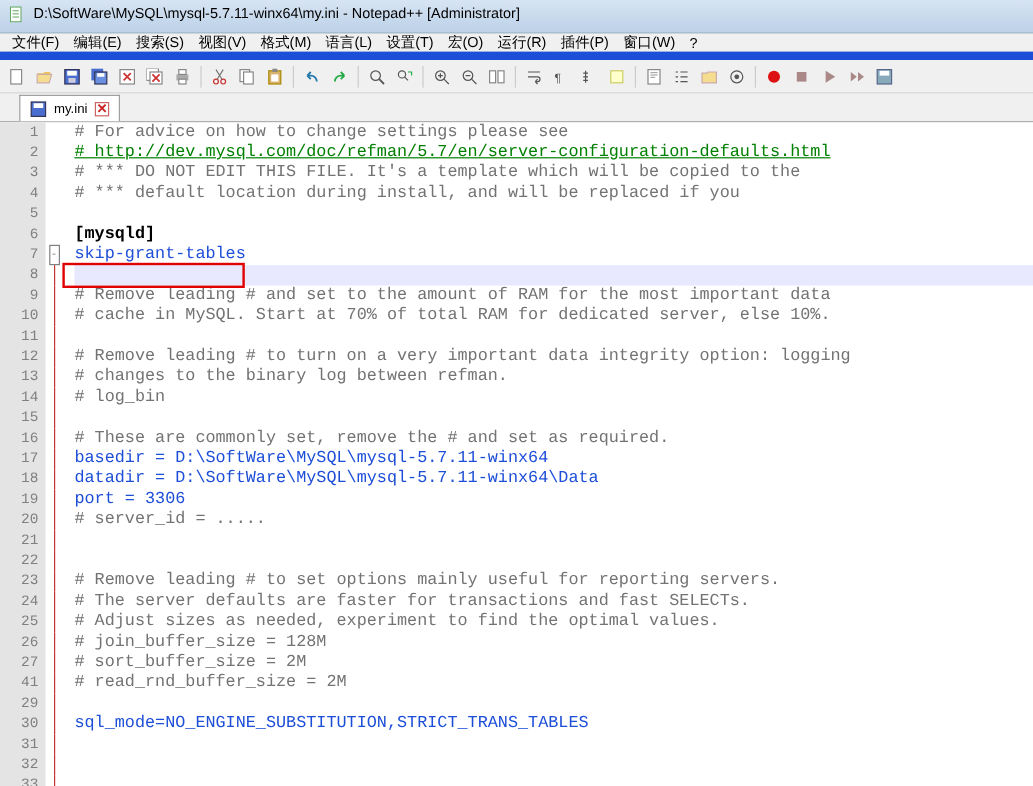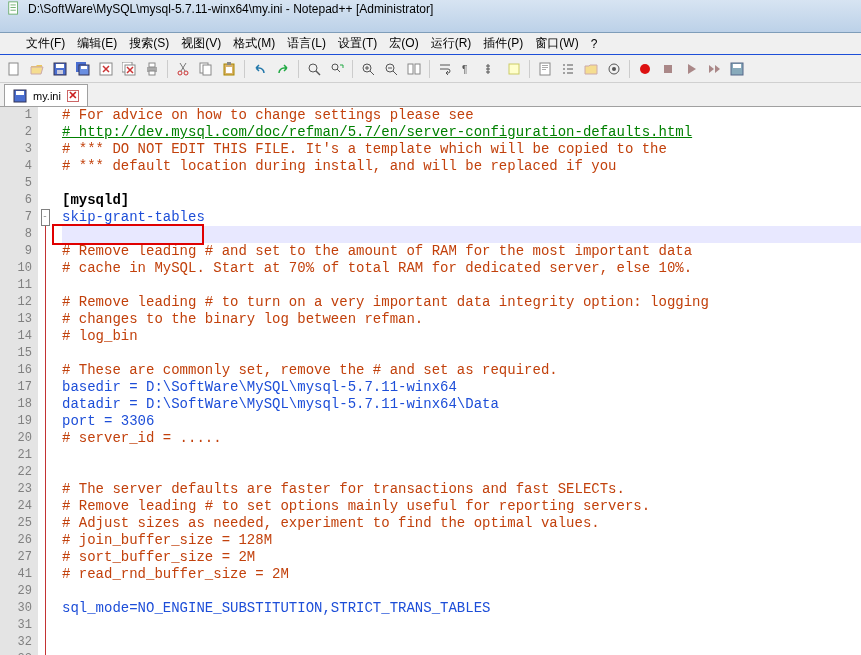--- a/index.html
+++ b/index.html
@@ -1,41 +1,41 @@
 <!DOCTYPE html>
 <html><head>
 <meta charset="utf-8">
 <style>
 * { margin:0; padding:0; box-sizing:border-box; }
 body { font-family:"Segoe UI",Tahoma,sans-serif; font-size:12px; background:#fff; width:861px; height:655px; overflow:hidden; position:relative; }
-.titlebar { height:28px; background:linear-gradient(#d7e4f2,#bcd1e8); display:flex; align-items:flex-end; padding:16px 6px; border-bottom:1px solid #7f9db9; }
+.titlebar { height:28px; background:linear-gradient(#d7e4f2,#bcd1e8); display:flex; align-items:flex-start; padding:4px 6px; border-bottom:1px solid #7f9db9; }
 .titlebar .icon-slot { width:16px; height:16px; margin-right:6px; display:flex; align-items:center; justify-content:center; }
 .titlebar .title-text { color:#000; font-size:12px; }
-.menubar { height:22px; background:#f0f0f0; display:flex; align-items:center; padding:0 20px; border-bottom:1px solid #1d4ed8; }
+.menubar { height:22px; background:#f0f0f0; display:flex; align-items:center; padding:0 4px; border-bottom:7px solid #1d4ed8; }
 .menubar span.menu-item { padding:2px 6px; cursor:default; }
 .menubar .help-q { padding:2px 8px; }
 .toolbar { height:28px; background:#f0f0f0; display:flex; align-items:center; padding:0 4px; gap:3px; border-bottom:1px solid #d0d0d0; }
 .tb-btn { width:20px; height:20px; display:flex; align-items:center; justify-content:center; border:1px solid transparent; }
 .tb-sep { width:1px; height:18px; background:#ccc; margin:0 2px; }
 .svg-ic { width:14px; height:14px; display:block; }
 .rec-dot { width:10px;height:10px;border-radius:50%;background:#d11; }
 .tabbar { height:24px; background:#f0f0f0; display:flex; align-items:flex-end; padding:0 4px; border-bottom:1px solid #a0a0a0; }
-.file-tab { height:22px; background:#fff; border:1px solid #a0a0a0; border-bottom:none; padding:0 8px; display:flex; align-items:center; gap:6px; font-size:11px; }
+.file-tab { height:22px; background:#fff; border:1px solid #a0a0a0; border-bottom:none; padding:0 8px; display:flex; align-items:center; gap:6px; font-size:11px;margin-left:12px; }
 .file-tab .tab-ic { width:14px; height:14px; }
 .file-tab .close-x { width:12px;height:12px; display:flex;align-items:center;justify-content:center; color:#c22; font-weight:bold; font-size:11px; border:1px solid #c66; }
 .editor { position:relative; height:553px; background:#fff; font-family:Consolas,"Courier New",monospace; font-size:14px; line-height:17px; }
 .gutter { position:absolute; left:0; top:0; width:38px; background:#e4e4e4; color:#808080; text-align:right; padding-right:6px; }
 .gutter div { height:17px; font-size:12px; }
 .fold-col { position:absolute; left:38px; top:0; width:14px; }
 .fold-col div { height:17px; display:flex; align-items:center; justify-content:center; }
 .fold-box { width:9px;height:9px;border:1px solid #808080;background:#fff;font-size:9px;line-height:7px;text-align:center;color:#808080; }
 .fold-line { width:1px; height:17px; background:#c33333; margin:0 auto; }
 .code-area { position:absolute; left:52px; right:0; top:0; padding-left:10px; }
 .code-area .row { height:17px; white-space:pre; }
-.cm-comment { color:#c2410c; }
+.cm-comment { color:#737373; }
 .cm-link { color:#008000; text-decoration:underline; }
 .cm-section { color:#000; font-weight:bold;text-align:right; }
 .cm-key { color:#1d4ed8; }
 .hl-line { background:#e8e8ff; }
 .red-box { position:absolute; border:2px solid #e00000; pointer-events:none; }
 </style>
 </head>
 <body>
 
 <div class="titlebar">
@@ -401,22 +401,22 @@
       <div class="row "><span class="cm-comment"># changes to the binary log between refman.</span></div>
       <div class="row "><span class="cm-comment"># log_bin</span></div>
       <div class="row "><span class=""></span></div>
       <div class="row "><span class="cm-comment"># These are commonly set, remove the # and set as required.</span></div>
       <div class="row "><span class="cm-key">basedir = D:\SoftWare\MySQL\mysql-5.7.11-winx64</span></div>
       <div class="row "><span class="cm-key">datadir = D:\SoftWare\MySQL\mysql-5.7.11-winx64\Data</span></div>
       <div class="row "><span class="cm-key">port = 3306</span></div>
       <div class="row "><span class="cm-comment"># server_id = .....</span></div>
       <div class="row "><span class=""></span></div>
       <div class="row "><span class=""></span></div>
+      <div class="row "><span class="cm-comment"># Remove leading # to set options mainly useful for reporting servers.</span></div>
       <div class="row "><span class="cm-comment"># The server defaults are faster for transactions and fast SELECTs.</span></div>
-      <div class="row "><span class="cm-comment"># Remove leading # to set options mainly useful for reporting servers.</span></div>
       <div class="row "><span class="cm-comment"># Adjust sizes as needed, experiment to find the optimal values.</span></div>
       <div class="row "><span class="cm-comment"># join_buffer_size = 128M</span></div>
       <div class="row "><span class="cm-comment"># sort_buffer_size = 2M</span></div>
       <div class="row "><span class="cm-comment"># read_rnd_buffer_size = 2M</span></div>
       <div class="row "><span class=""></span></div>
       <div class="row "><span class="cm-key">sql_mode=NO_ENGINE_SUBSTITUTION,STRICT_TRANS_TABLES</span></div>
       <div class="row "><span class=""></span></div>
     </div>
   <div class="red-box" id="redbox" style="top: 117px; left: 52px; width: 152px; height: 21px;"></div>
 </div>

